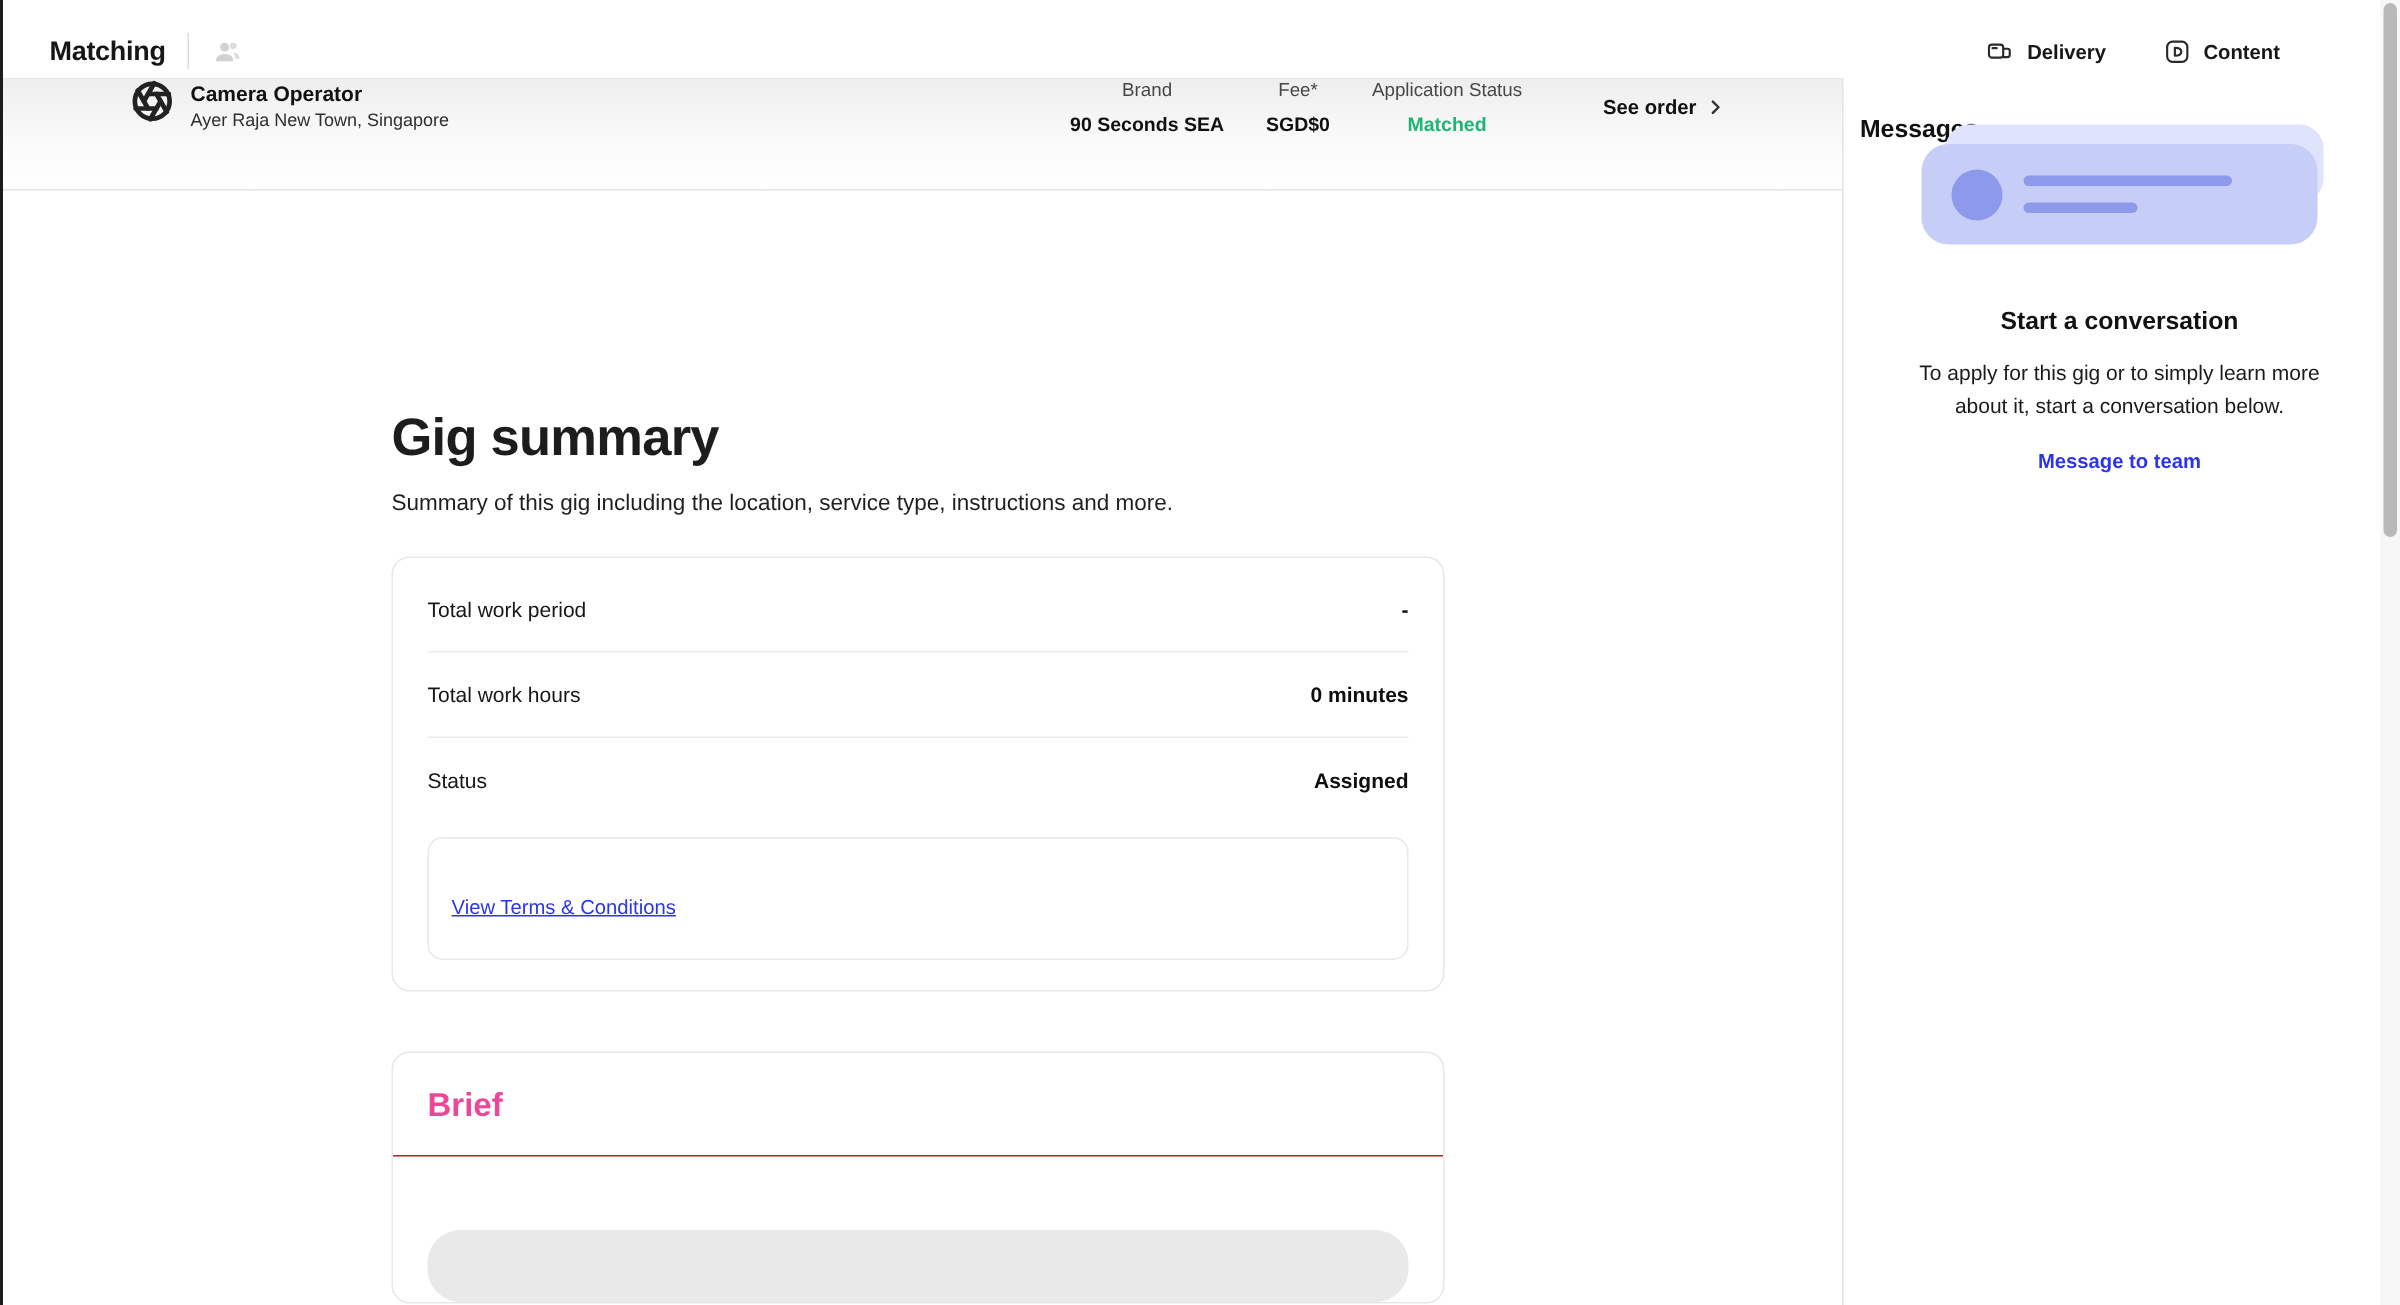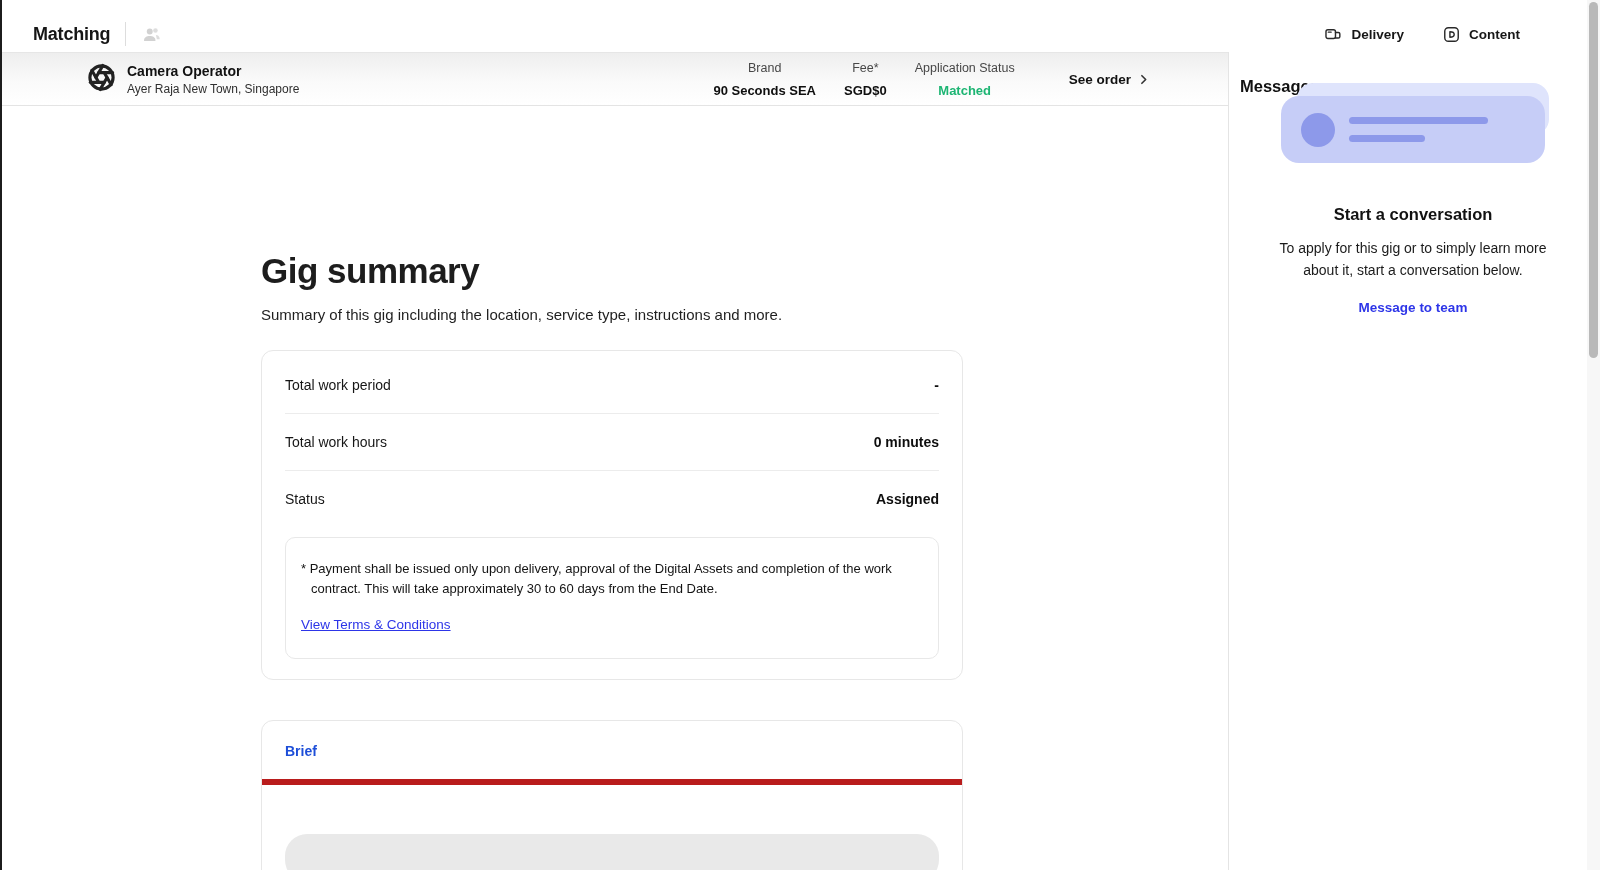--- a/index.html
+++ b/index.html
@@ -15,21 +15,21 @@
   .topbar-right { margin-left:auto; display:flex; align-items:center; gap:38px; }
   .topnav-item { display:flex; align-items:center; gap:8px; font-size:13.5px; font-weight:700; color:#171717; cursor:pointer; }
   .topnav-item svg { color:#2a2a2a; }
 
   
   .body-wrap { display:flex; height:818px; }
   .main { width:1227px; border-right:1px solid #e4e4e4; overflow:hidden; }
   .sidebar { flex:1; padding:25px 14px 0 11px; position:relative; }
 
   
-  .gig-header { height:54px; display:flex; align-items:center;
+  .gig-header { height:75px; display:flex; align-items:flex-start;
     background:linear-gradient(180deg,#eeeeee 0%,#fafafa 55%,#ffffff 100%);
     border-top:1px solid #e6e6e6; border-bottom:1px solid #e4e4e4; padding:0 78px 0 85px; }
   .gig-identity { display:flex; align-items:center; gap:11px; }
   .aperture-icon { color:#222; }
   .gig-title { font-size:14px; font-weight:700; color:#111; }
   .gig-location { font-size:12px; color:#2f2f2f; margin-top:3px; }
   .gig-meta { margin-left:auto; display:flex; align-items:center; gap:28px; }
   .meta-col { text-align:center; }
   .meta-label { font-size:12.5px; color:#474747; }
   .meta-value { font-size:13px; font-weight:700; color:#0f0f0f; margin-top:8px; }
@@ -49,21 +49,21 @@
   .summary-row:nth-child(3) { border-bottom:none; }
   .row-label { font-size:14px; color:#161616; }
   .row-value { font-size:14px; font-weight:700; color:#0e0e0e; }
 
   .note-box { border:1px solid #e8e8e8; border-radius:10px; padding:21px 15px 25px; margin-top:10px; }
   .note-text { font-size:13px; line-height:1.57; color:#141414; padding-left:10px; text-indent:-10px; max-width:625px; }
   .terms-link { display:inline-block; margin-top:17px; font-size:13.5px; color:var(--link-blue,#2d35e8);
     text-decoration:underline; cursor:pointer; }
 
   .brief-card { margin-top:40px; padding:0; }
-  .brief-header { padding:22px 23px 20px; border-bottom:6px solid #b91c1c; font-size:14px; font-weight:800; color:#1d4ed8; }
+  .brief-header { padding:22px 23px 20px; border-bottom:1px solid #b91c1c; font-size:22px; font-weight:800; color:#ec4899; }
   .brief-body { padding:24px 23px 0; }
   .brief-desc { font-size:14.5px; color:#191919; }
   .brief-placeholder { margin-top:25px; height:48px; background:#e9e9e9; border-radius:22px; }
 
   
   .messages-title { font-size:16.5px; font-weight:700; color:#111; }
   .empty-state { display:flex; flex-direction:column; align-items:center; }
   .illustration { position:relative; width:264px; height:67px; }
   .illu-back { position:absolute; left:16px; right:-4px; top:-13px; height:52px; border-radius:16px;
     background:var(--illustration-back,#dfe4fc); }
@@ -172,21 +172,20 @@
           <div class="summary-row">
             <span class="row-label">Total work hours</span>
             <span class="row-value">0 minutes</span>
           </div>
           <div class="summary-row">
             <span class="row-label">Status</span>
             <span class="row-value">Assigned</span>
           </div>
 
           <div class="note-box">
-            <p class="note-text">* Payment shall be issued only upon delivery, approval of the Digital Assets and completion of the work contract. This will take approximately 30 to 60 days from the End Date.</p>
             <a class="terms-link">View Terms &amp; Conditions</a>
           </div>
         </div>
 
         <div class="card brief-card">
           <div class="brief-header">Brief</div>
           <div class="brief-body">
             <div class="brief-placeholder"></div>
           </div>
         </div>

